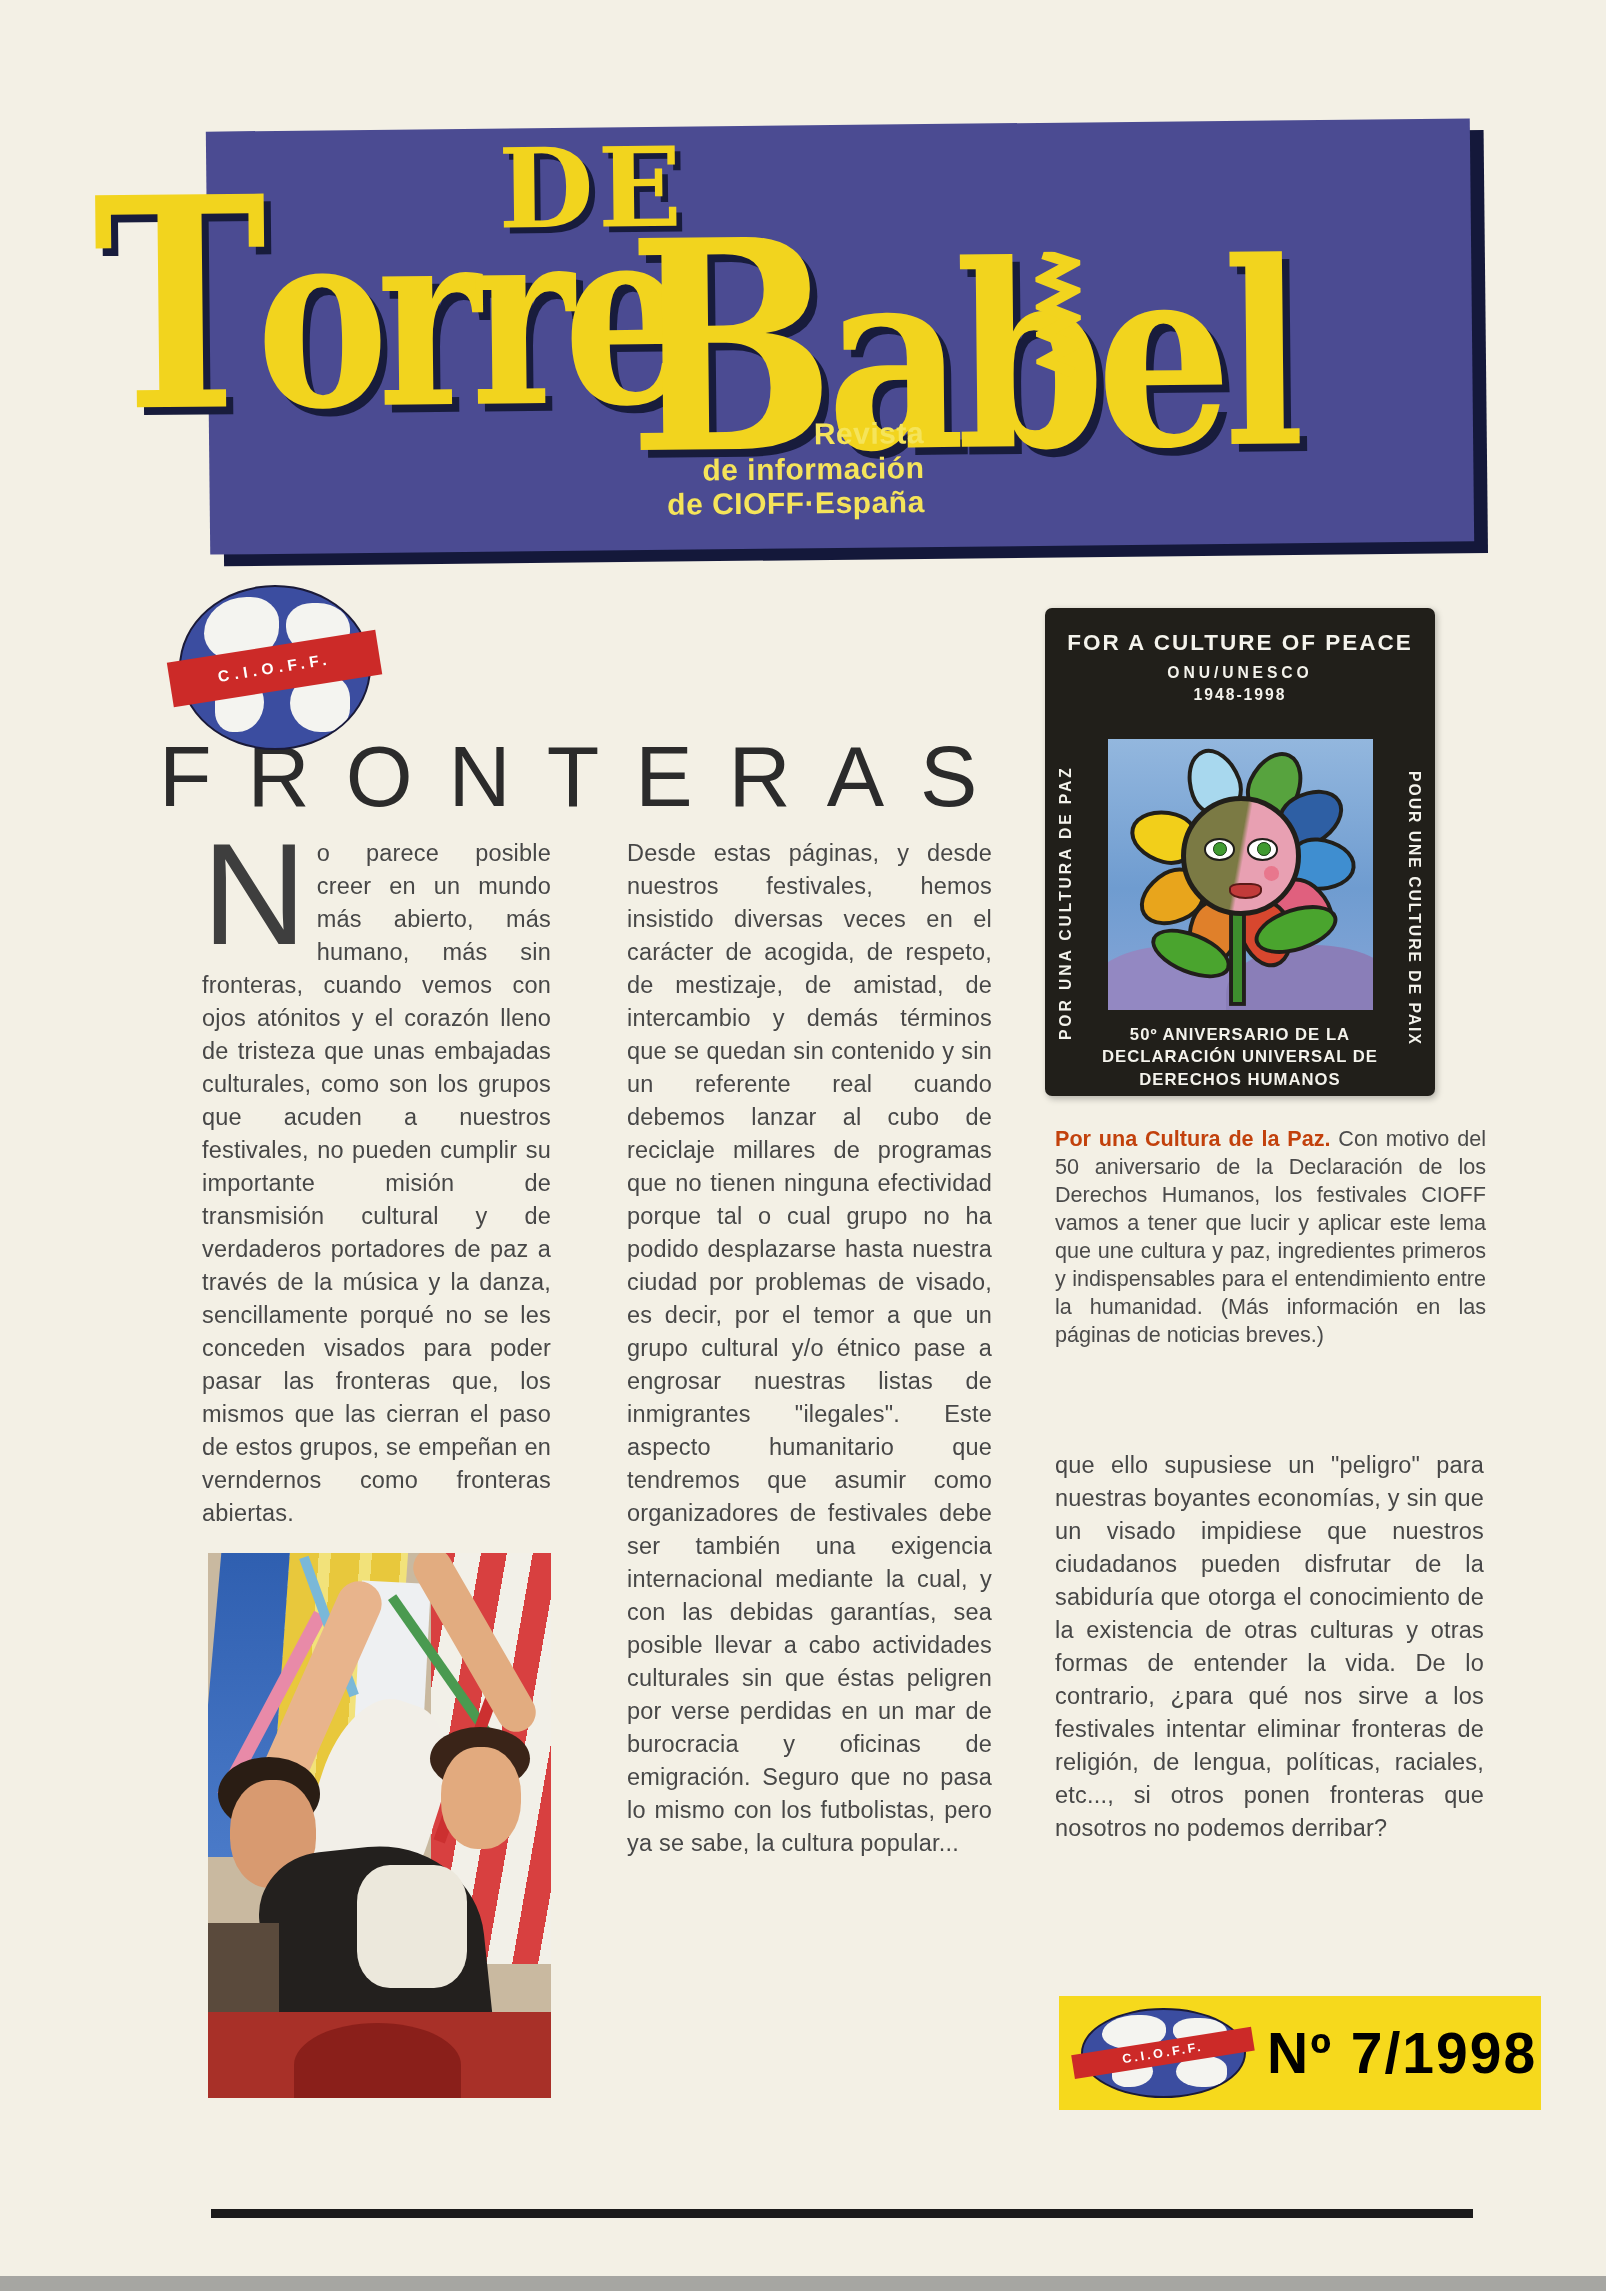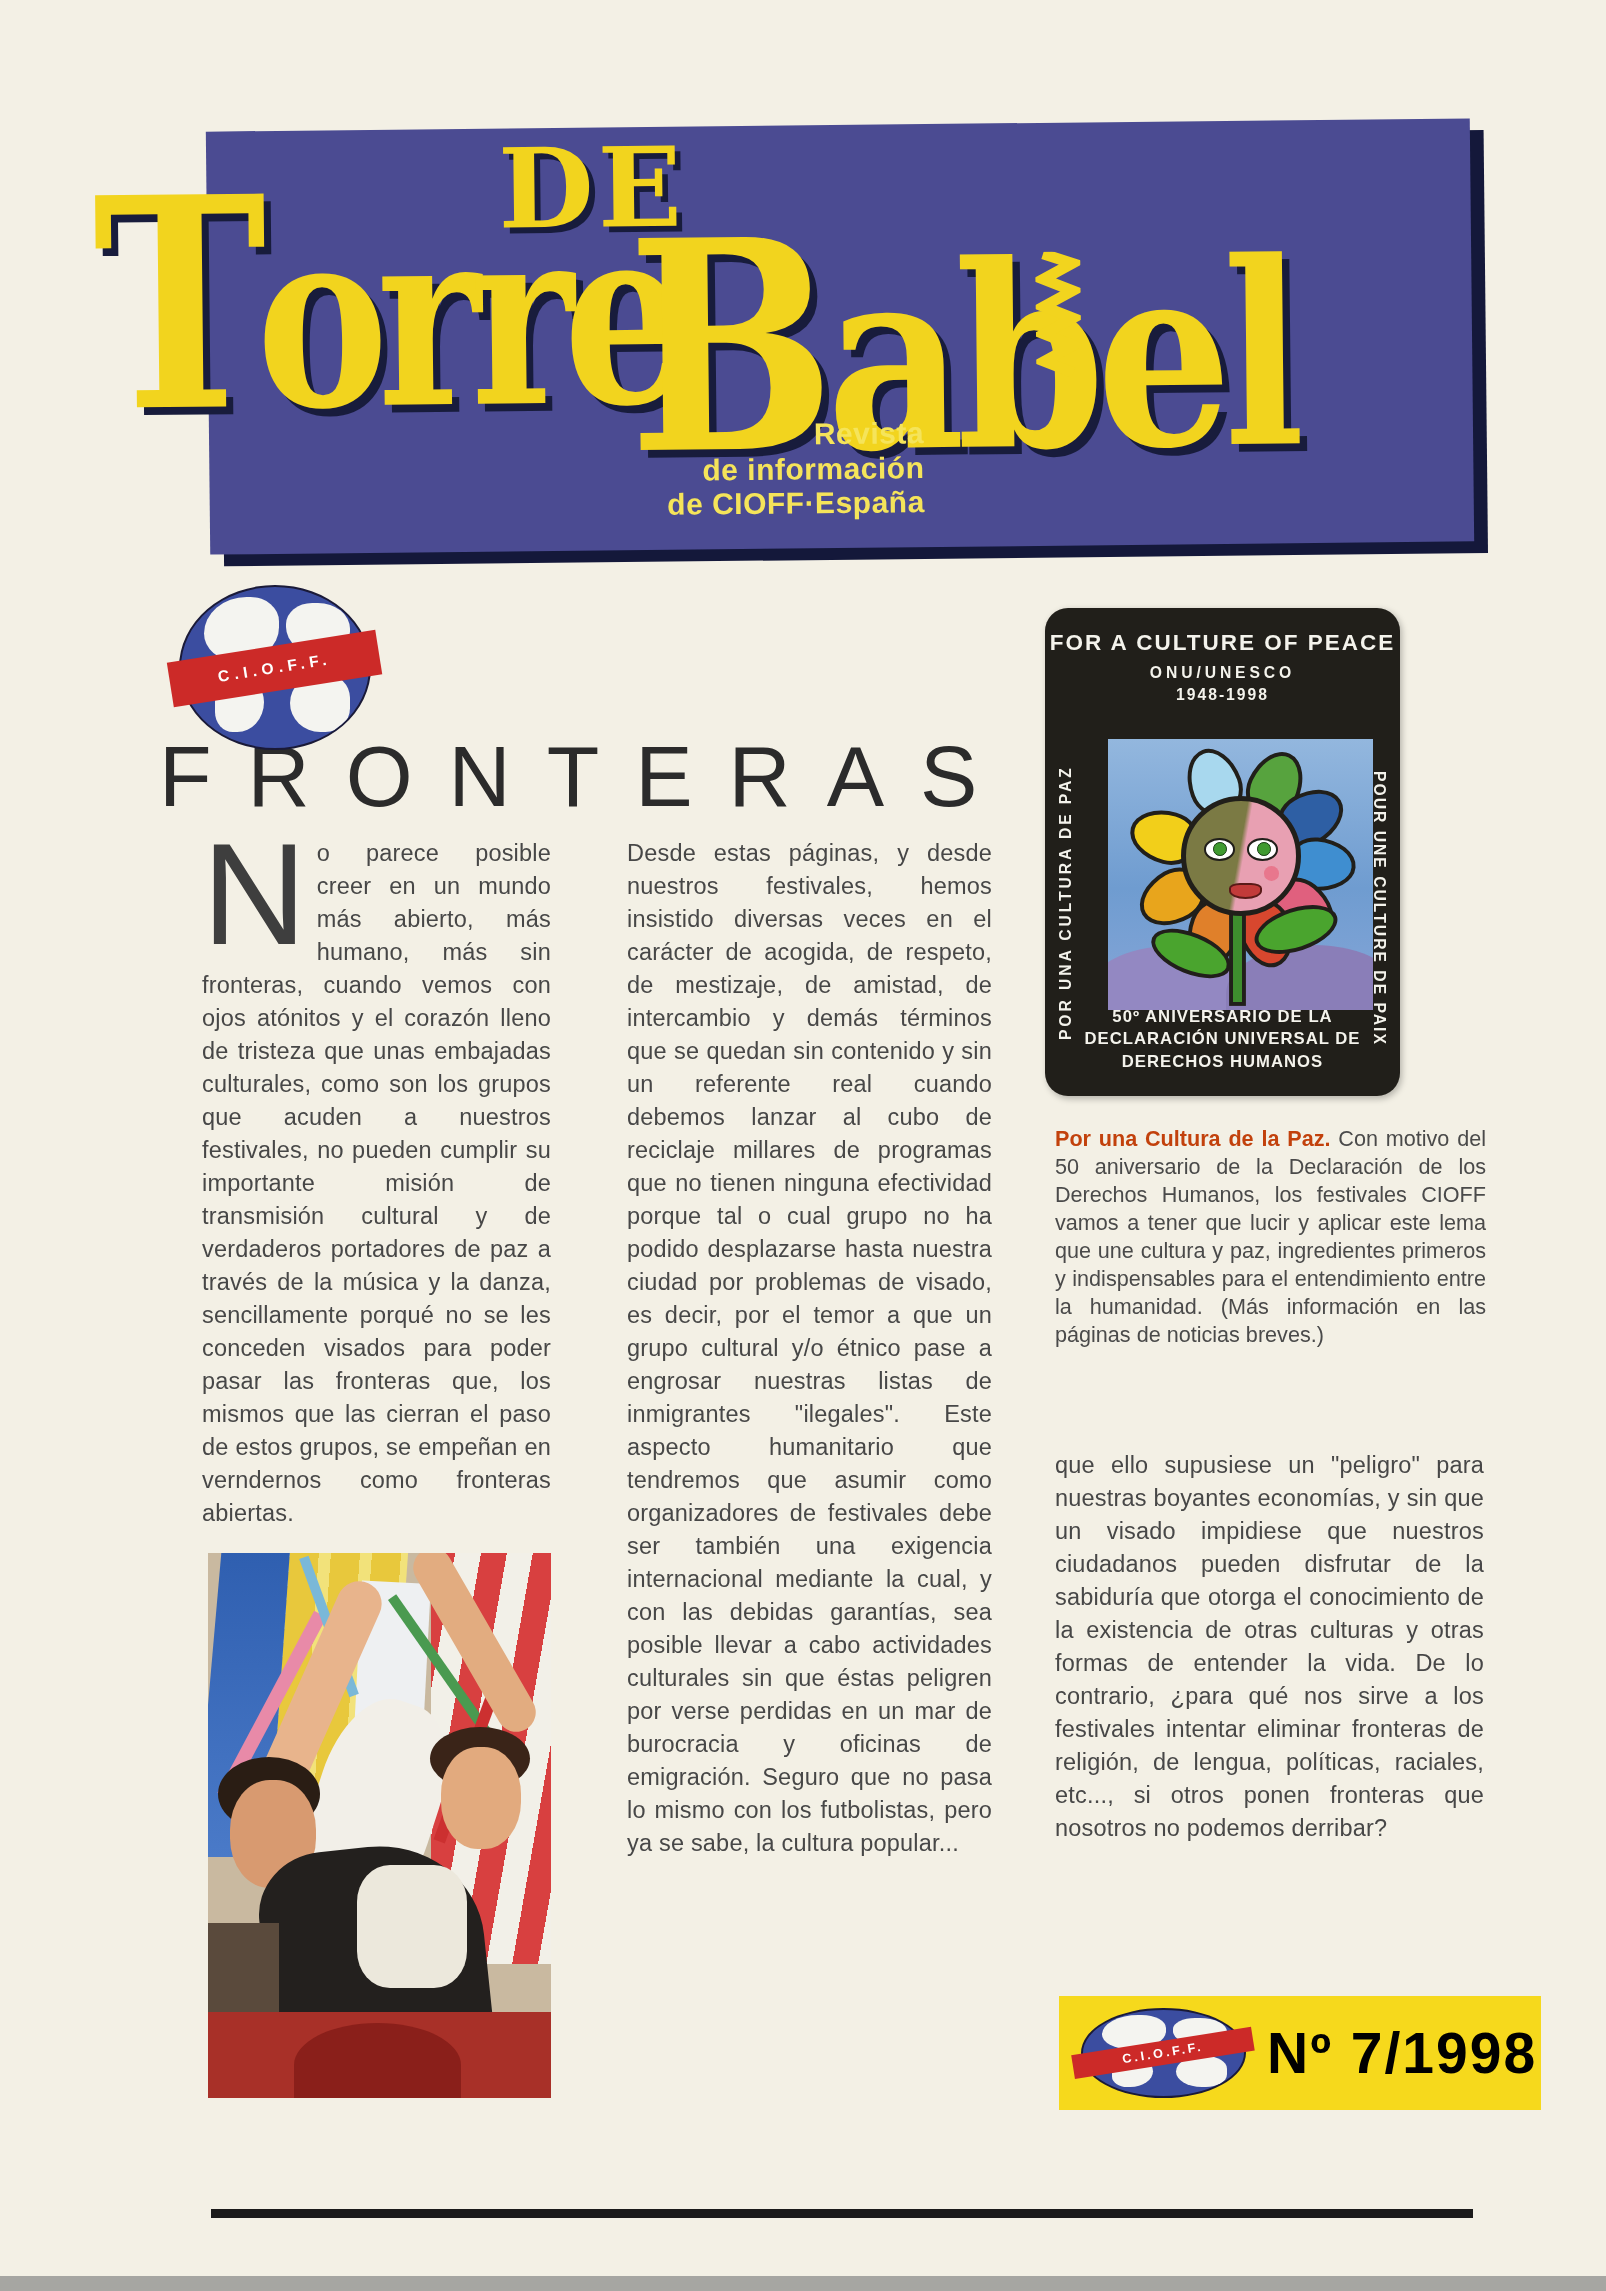--- a/index.html
+++ b/index.html
@@ -50,33 +50,33 @@
 
   
   .body-text{font-size:23.5px;line-height:33px;text-align:justify;color:#474747;letter-spacing:0.2px;}
   .col1{position:absolute;left:202px;top:837px;width:349px;}
   .col2{position:absolute;left:627px;top:837px;width:365px;}
   .col2 p{margin:0;}
   .col3{position:absolute;left:1055px;top:1449px;width:429px;}
   .dropcap{float:left;font-size:145px;line-height:102px;padding:5.9px 9.8px 0 0;color:#3e3e3e;}
 
   
-  .poster{position:absolute;left:1045px;top:608px;width:355px;height:488px;background:#211f1a;
-          border-radius:23px;color:#f4f3ec;box-shadow:2px 2.9px 5.9px rgba(0,0,0,.25);}
+  .poster{position:absolute;left:1045px;top:608px;width:390px;height:488px;background:#211f1a;
+          border-radius:7px;color:#f4f3ec;box-shadow:2px 2.9px 5.9px rgba(0,0,0,.25);}
   .poster-title{position:absolute;top:21.6px;width:100%;text-align:center;font-size:22.5px;
                 font-weight:bold;letter-spacing:2px;}
   .poster-org{position:absolute;top:56px;width:100%;text-align:center;font-size:15.7px;
               font-weight:bold;letter-spacing:3.9px;}
   .poster-years{position:absolute;top:78px;width:100%;text-align:center;font-size:15.7px;
                 font-weight:bold;letter-spacing:2px;}
   .poster-left{position:absolute;left:11.8px;top:116px;height:358px;writing-mode:vertical-rl;
                transform:rotate(180deg);font-size:15.7px;font-weight:bold;letter-spacing:2.9px;text-align:center;}
   .poster-right{position:absolute;right:11.8px;top:116px;height:368px;writing-mode:vertical-rl;
                 font-size:15.7px;font-weight:bold;letter-spacing:2px;text-align:center;}
-  .poster-anniv{position:absolute;bottom:23px;width:100%;text-align:center;font-size:16.7px;
+  .poster-anniv{position:absolute;bottom:5px;width:100%;text-align:center;font-size:16.7px;
                 font-weight:bold;line-height:22.5px;letter-spacing:1px;}
   .ill{position:absolute;left:63px;top:131px;width:265px;height:271px;overflow:hidden;
        background:linear-gradient(180deg,#93b7de,#6f9cd0 55%,#86a6d8);}
   .mtn{position:absolute;border-radius:50% 50% 0 0;}
   .petal{position:absolute;left:129px;top:114px;width:45px;height:61px;margin:-30px 0 0 -22.5px;
          border:4.9px solid #211f1a;border-radius:50% 50% 48% 48%/58% 58% 42% 42%;}
   .face{position:absolute;left:73px;top:57px;width:110px;height:110px;border-radius:50%;
         border:5.9px solid #211f1a;background:linear-gradient(100deg,#7b7a44 48%,#e8a0b2 52%);}
   .eye{position:absolute;width:27.4px;height:18.6px;background:#fff;border:2.9px solid #211f1a;
        border-radius:50%;}

